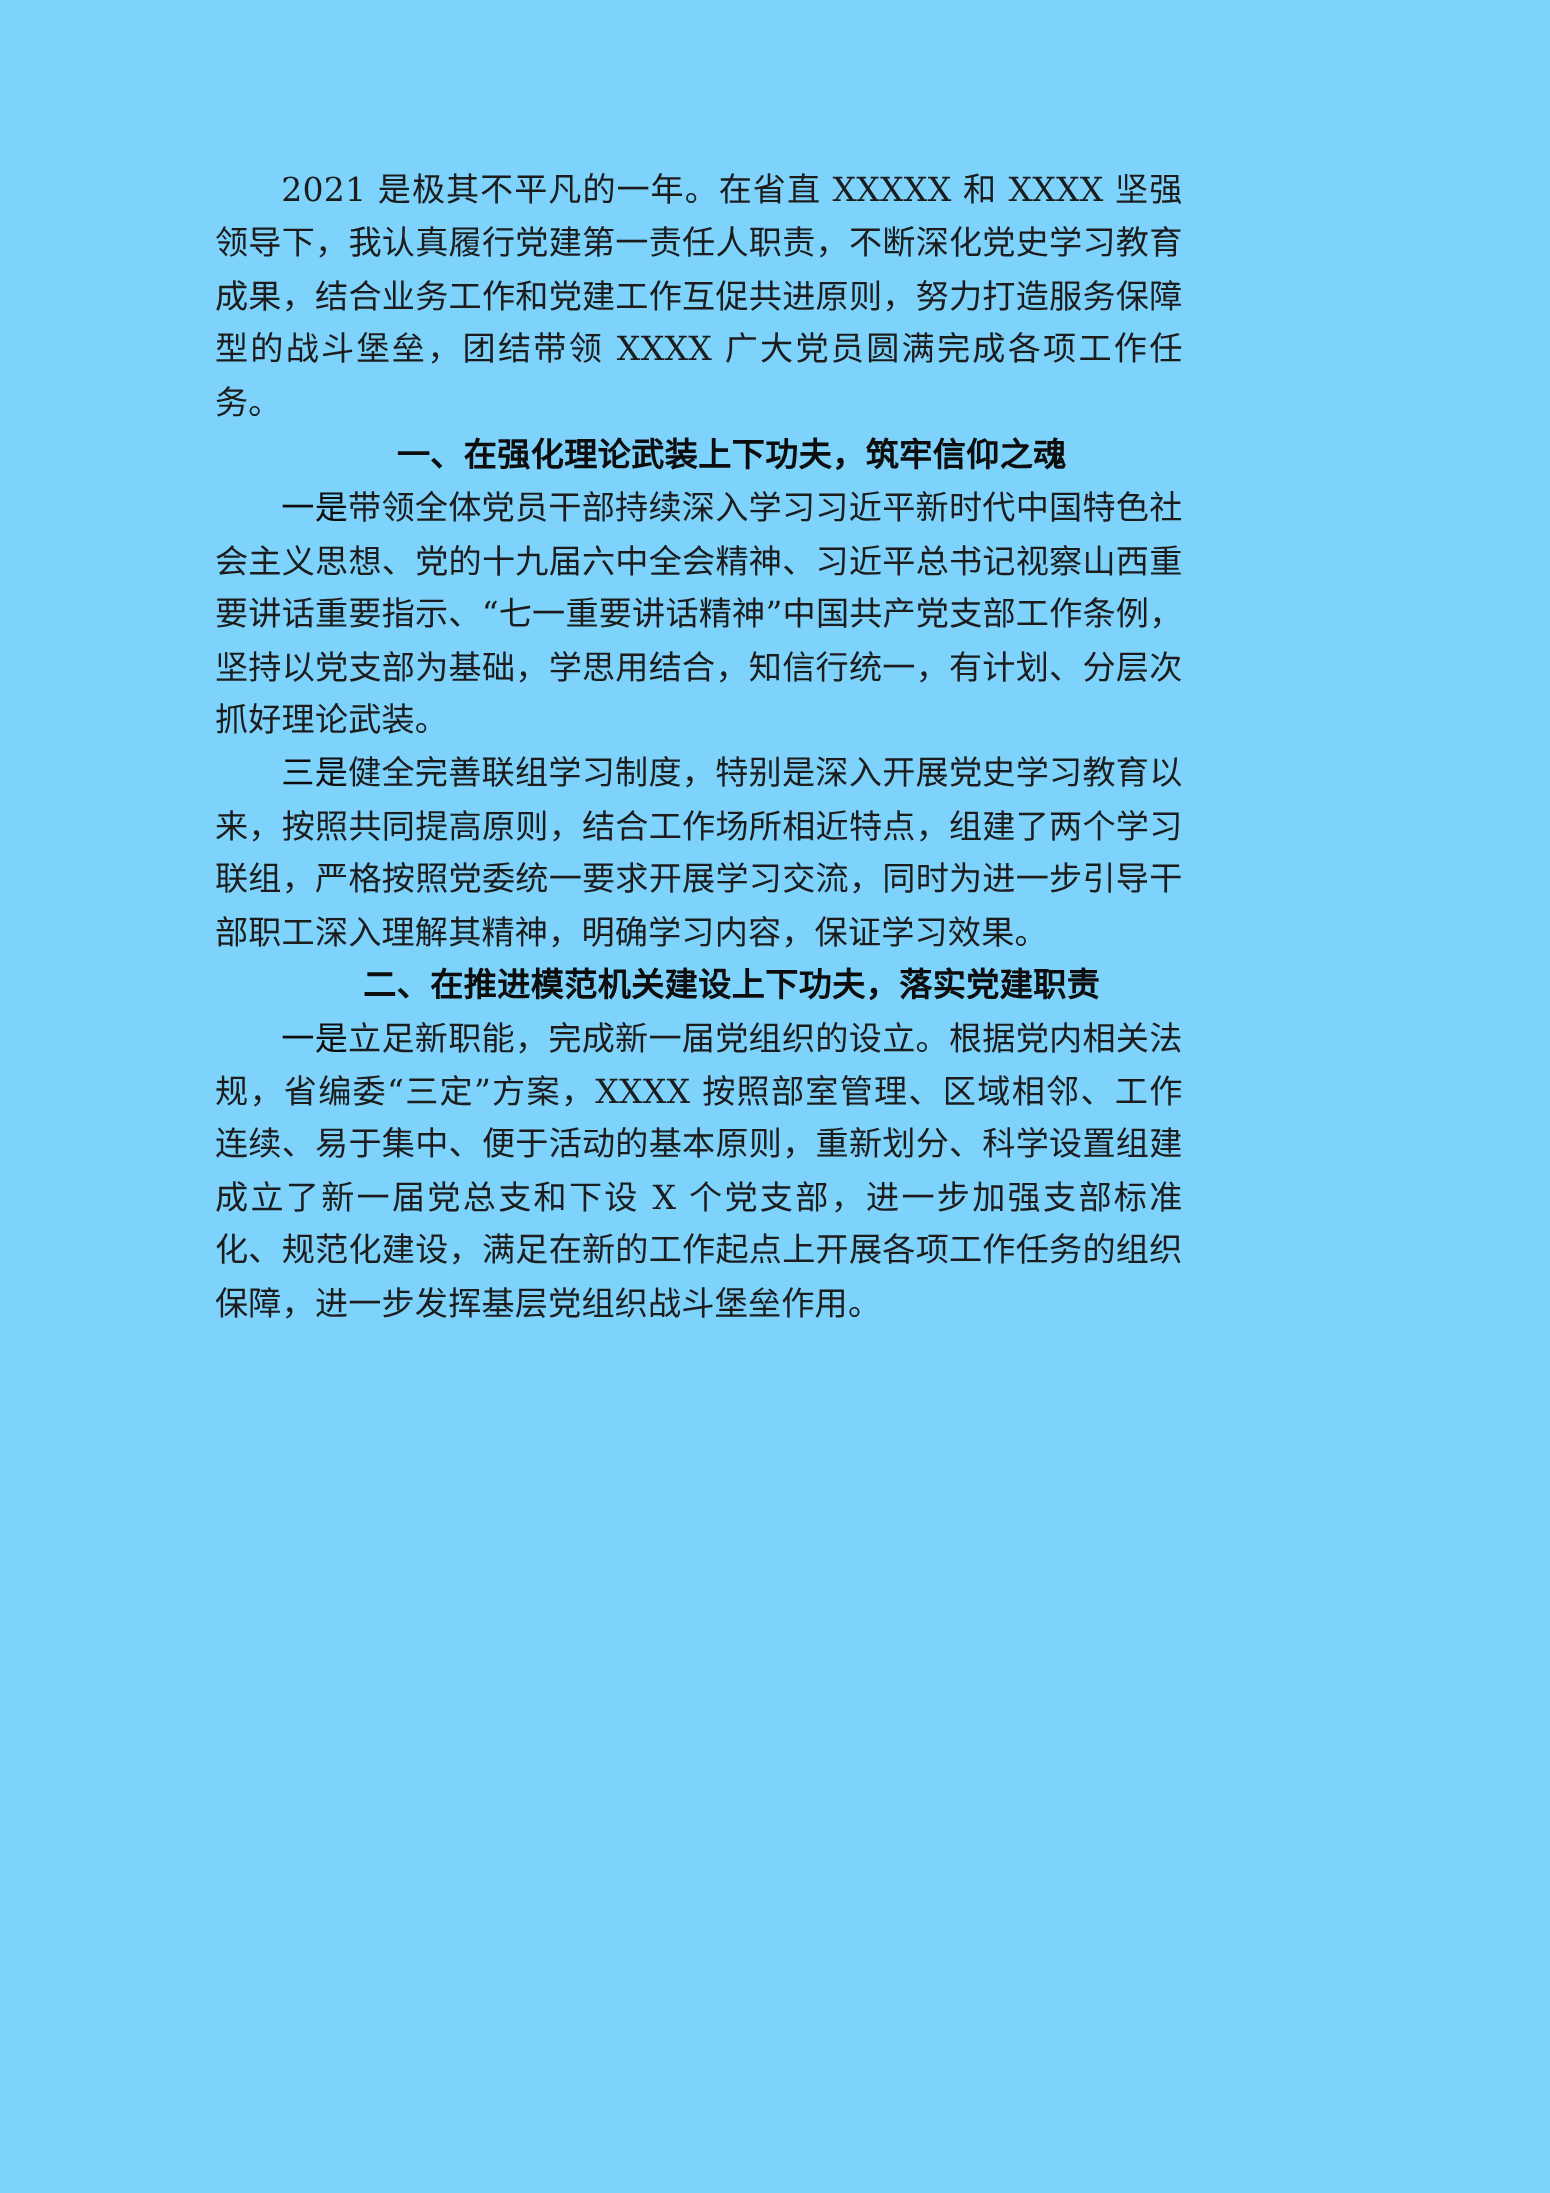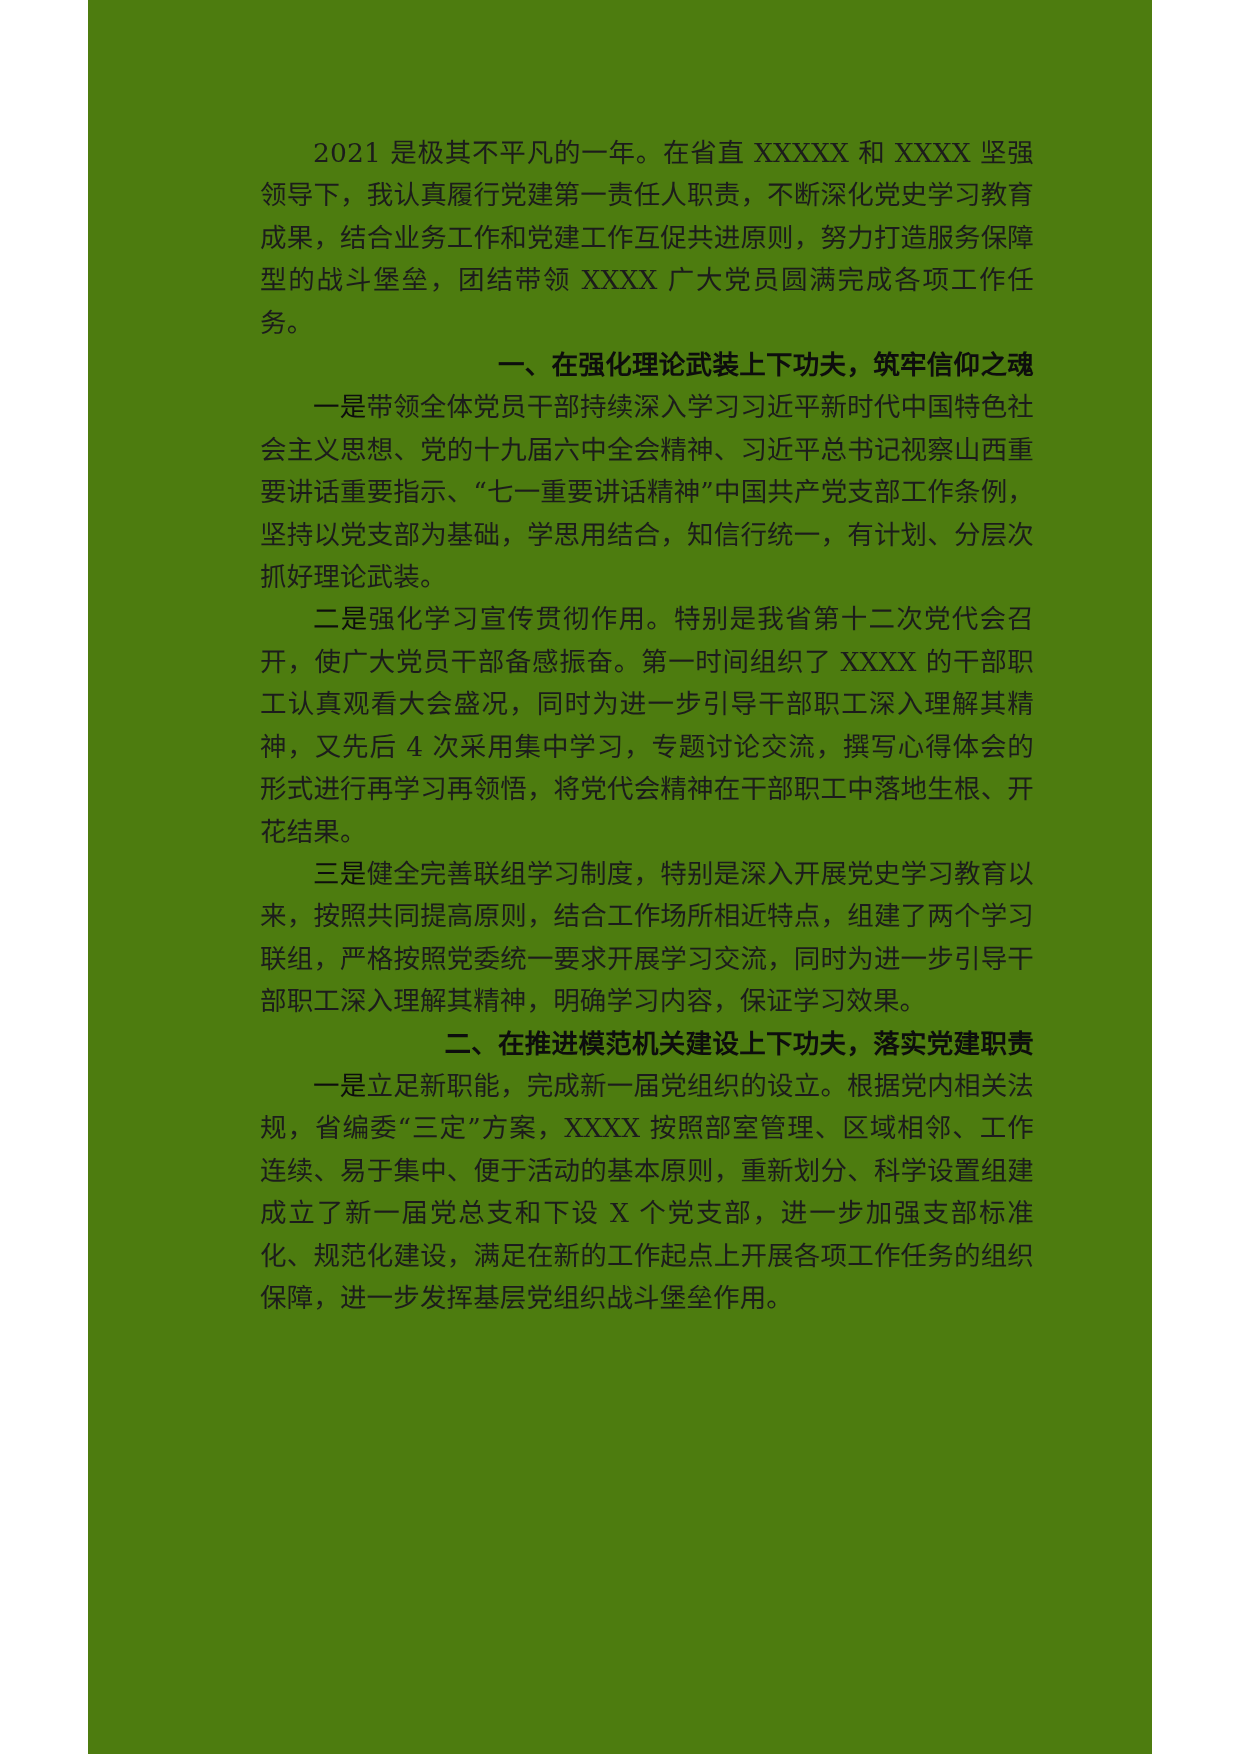--- a/index.html
+++ b/index.html
@@ -7,23 +7,23 @@
     margin: 0;
     padding: 0;
     background: #ffffff;
   }
   body {
     font-family: "DejaVu Serif", "Liberation Serif", serif;
     color: #1a1a1a;
   }
   .page {
     position: relative;
-    width: 1064px;
+    width: 1240px;
     height: 1754px;
-    background: #4d7c0f;
+    background: #7dd3fc;
     margin: 0 auto;
     overflow: hidden;
     box-sizing: border-box;
   }
   .content {
     position: absolute;
     left: 172px;
     top: 132px;
     width: 774px;
   }
@@ -37,21 +37,21 @@
     letter-spacing: 0.15px;
     color: #1c1c1c;
     -webkit-font-smoothing: antialiased;
   }
   h2.heading {
     margin: 0;
     font-size: 26.5px;
     line-height: 42.4px;
     font-weight: bold;
     text-indent: 2em;
-    text-align: right;
+    text-align: center;
     letter-spacing: 0.3px;
     color: #0d0d0d;
     font-family: "DejaVu Sans", "Liberation Sans", sans-serif;
   }
   .lead {
     font-weight: normal;
     color: #0d0d0d;
   }
 </style>
 </head>
@@ -66,23 +66,20 @@
 
     <h2 class="heading">
       <span>一、在强化理论武装上下功夫，筑牢信仰之魂</span>
     </h2>
 
 
     <p>
       <span class="lead">一是</span><span>带领全体党员干部持续深入学习习近平新时代中国特色社会主义思想、党的十九届六中全会精神、习近平总书记视察山西重要讲话重要指示、“七一重要讲话精神”中国共产党支部工作条例，坚持以党支部为基础，学思用结合，知信行统一，有计划、分层次抓好理论武装。</span>
     </p>
 
-    <p>
-      <span class="lead">二是</span><span>强化学习宣传贯彻作用。特别是我省第十二次党代会召开，使广大党员干部备感振奋。第一时间组织了 XXXX 的干部职工认真观看大会盛况，同时为进一步引导干部职工深入理解其精神，又先后 4 次采用集中学习，专题讨论交流，撰写心得体会的形式进行再学习再领悟，将党代会精神在干部职工中落地生根、开花结果。</span>
-    </p>
 
     <p>
       <span class="lead">三是</span><span>健全完善联组学习制度，特别是深入开展党史学习教育以来，按照共同提高原则，结合工作场所相近特点，组建了两个学习联组，严格按照党委统一要求开展学习交流，同时为进一步引导干部职工深入理解其精神，明确学习内容，保证学习效果。</span>
     </p>
 
 
     <h2 class="heading">
       <span>二、在推进模范机关建设上下功夫，落实党建职责</span>
     </h2>
 

